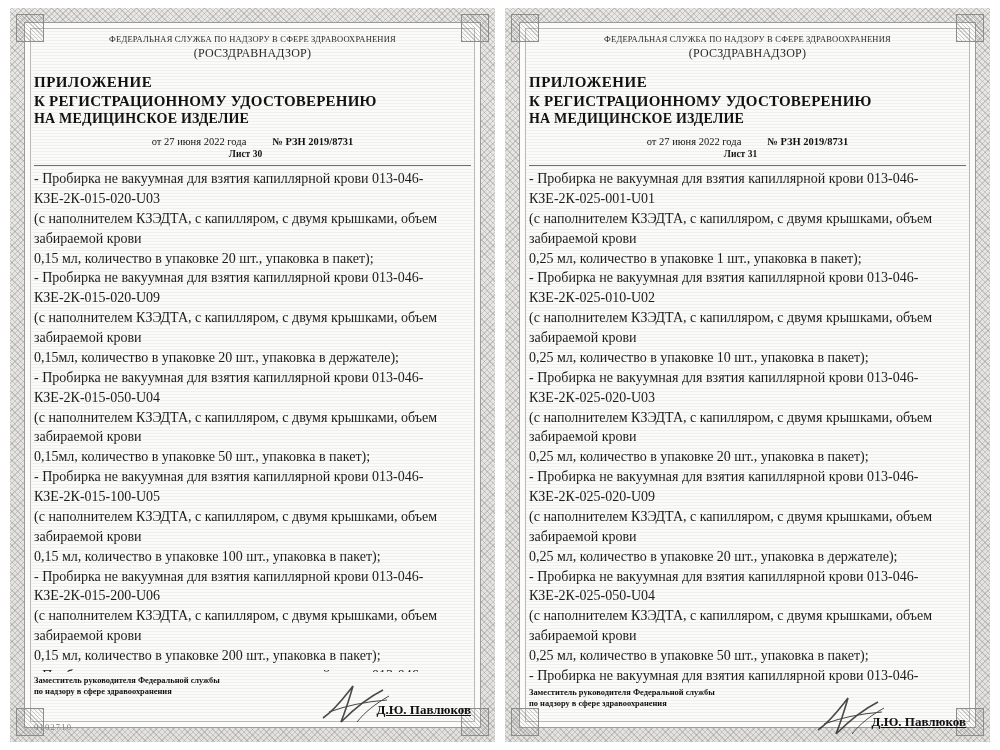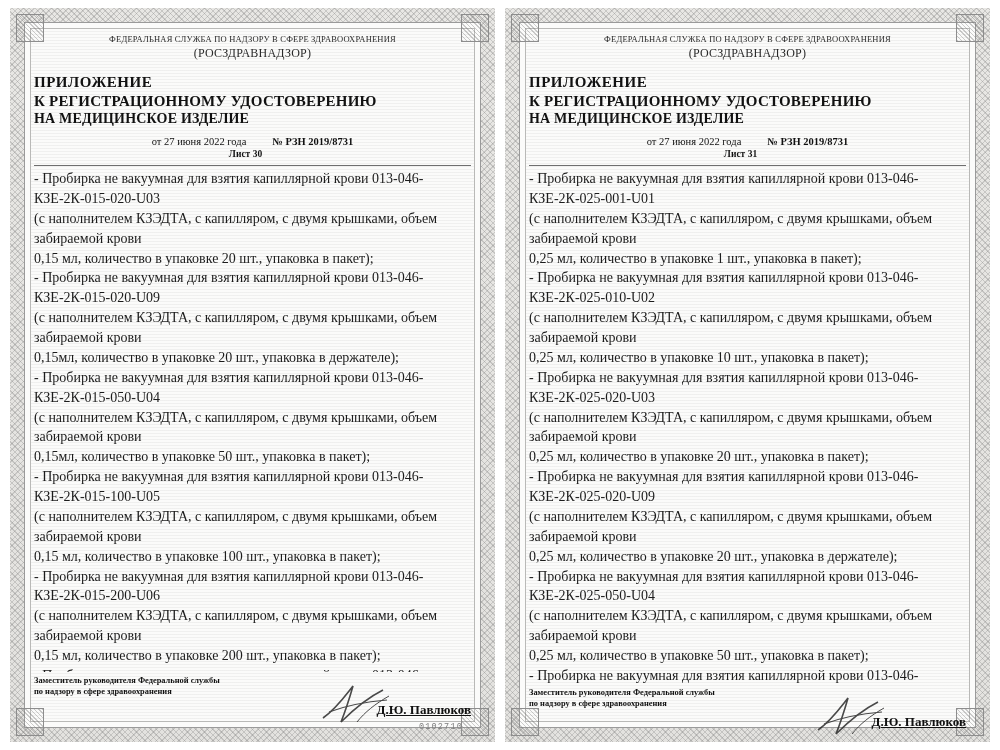--- a/index.html
+++ b/index.html
@@ -147,27 +147,27 @@
   }
   .signature {
     position: absolute;
     right: 78px;
     bottom: -4px;
     width: 74px;
     height: 42px;
     opacity: .85;
   }
   .docnum {
-    text-align: right;
+    text-align: left;
     font-size: 8.5px;
     color: #7d7d7d;
     letter-spacing: 1.2px;
     padding-right: 8px;
     margin-top: 2px;
-    font-family: Liberation Mono, monospace;
+    font-family: Liberation Serif, serif;
   }
   .corner {
     position: absolute;
     width: 26px;
     height: 26px;
     border: 1px solid #8d8d8d;
     background:
       repeating-linear-gradient(45deg, rgba(110,110,110,.35) 0 1px, rgba(255,255,255,0) 1px 3px);
     z-index: 2;
   }

